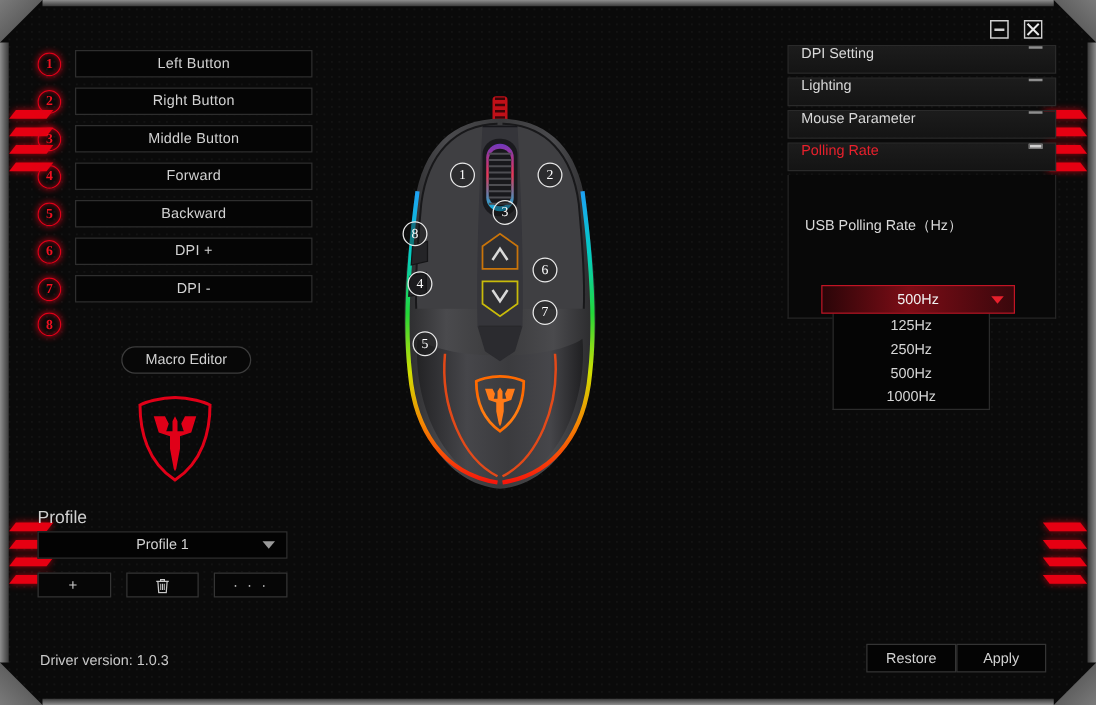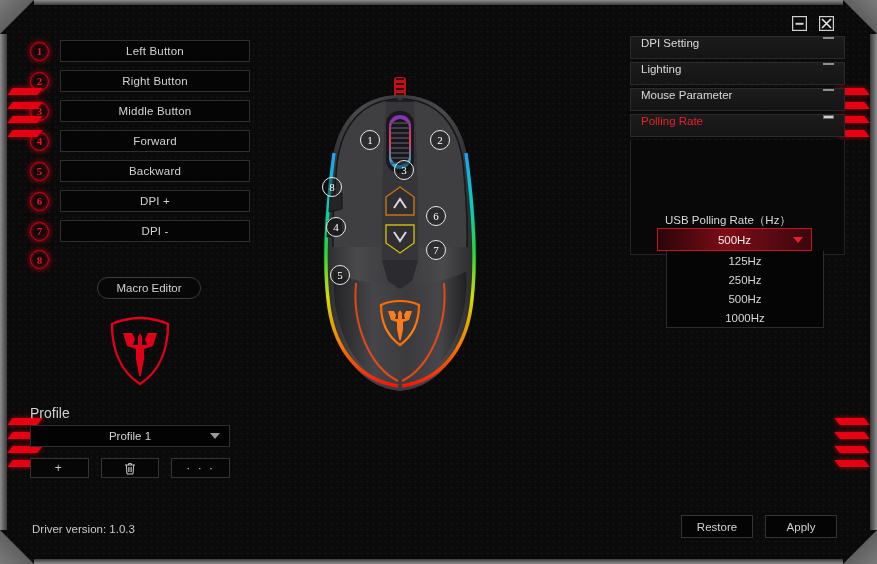--- a/index.html
+++ b/index.html
@@ -187,22 +187,22 @@
   }
   .section-head.active .toggle-dash { background: #cfcfcf; height: 4px; border: 1px solid #6a6a6a;}
   .section-body {
     border: 1px solid #242424;
     border-top: none;
     background: rgba(8,8,8,0.9);
     height: 115px;
     position: relative;
   }
   .polling-label {
-    position: absolute; left: 34px; top: 33px;
-    color: #d9d9d9; font-size: 11.5px; margin-top: 40px;
+    position: absolute; left: 13px; top: 33px;
+    color: #d9d9d9; font-size: 11.5px;
   }
 
   
   .dd-wrap { position: absolute; left: 26px; top: 58px; width: 155px; z-index: 35; margin-top: 30px; }
   .dd-selected {
     height: 23px;
     background: linear-gradient(90deg,#2a0508,#7d0d16 45%,#3a070c);
     border: 1px solid #c21424;
     color: #f0f0f0;
     font-size: 11.5px;
@@ -214,33 +214,33 @@
     position: absolute; right: 8px; top: 50%; transform: translateY(-50%);
     width: 0; height: 0;
     border-left: 5px solid transparent; border-right: 5px solid transparent;
     border-top: 6px solid #e8202c;
   }
   .dd-list {
     background: #050505;
     border: 1px solid #2b2b2b;
     border-top: none;
     margin-left: 9px;
-    width: 158px;
+    width: 126px;
   }
   .dd-item {
     height: 19px;
     color: #d6d6d6; font-size: 11.5px;
     display: flex; align-items: center; justify-content: center;
     cursor: pointer;
   }
 
   
   .bottom-actions {
     position: absolute; right: 40px; bottom: 26px;
-    display: flex; gap: 12px; z-index: 30;
+    display: flex; z-index: 30;
   }
   .act-btn {
     width: 72px; height: 23px;
     background: #040404;
     border: 1px solid #343434;
     color: #d2d2d2;
     font-size: 11.5px;
     display: flex; align-items: center; justify-content: center;
     cursor: pointer;
   }

